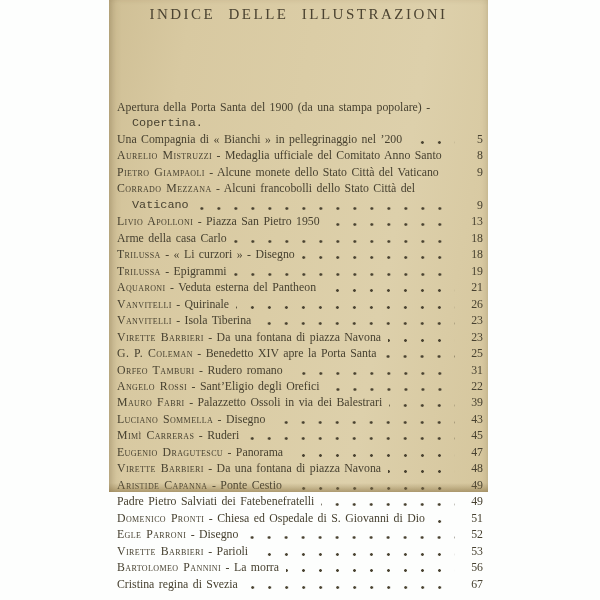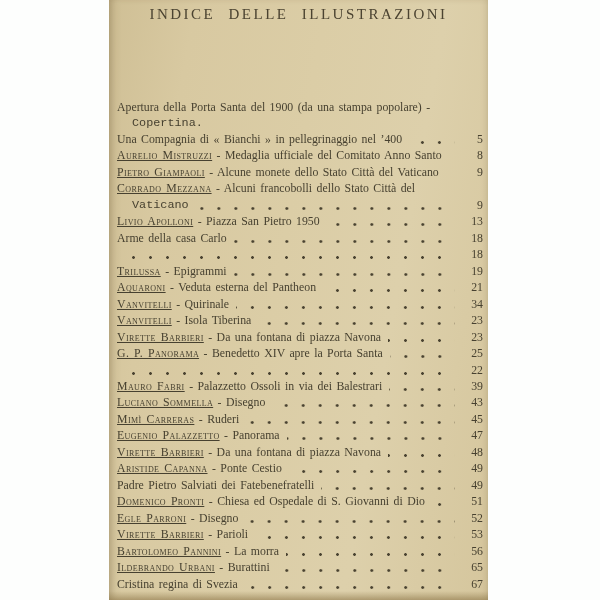--- a/index.html
+++ b/index.html
@@ -15,21 +15,21 @@
     position: relative;
     width: 600px;
     height: 600px;
     background: #fdfefd;
   }
   .book-page {
     position: absolute;
     left: 109px;
     top: 0;
     width: 379px;
-    height: 600px;
+    height: 492px;
     background: linear-gradient(100deg, #cfbf95 0%, #d8c9a1 18%, #dbcda6 45%, #ddd0ab 70%, #d5c69d 100%);
     box-shadow: inset 7px 0 9px -5px rgba(110, 92, 55, 0.45),
                 inset -5px 0 7px -5px rgba(110, 92, 55, 0.30);
     box-sizing: border-box;
     color: #474130;
   }
   .book-page::after {
     content: "";
     position: absolute;
     left: 0; right: 0; bottom: 0;
@@ -65,21 +65,20 @@
     display: flex;
     align-items: center;
     word-spacing: 1.5px;
     white-space: nowrap;
   }
   .row.indent .txt { padding-left: 15px; font-family: Liberation Mono, monospace; }
   .txt { flex: 0 0 auto; }
   .sc {
     font-variant: small-caps;
     letter-spacing: 0.4px;
-    text-decoration: underline;
   }
   .leader {
     flex: 1 1 auto;
     min-width: 0;
     position: relative;
     align-self: stretch;
   }
   .leader.dotted::after {
     content: "";
     position: absolute;
@@ -109,21 +108,21 @@
           <span class="txt">Apertura della Porta Santa del 1900 (da una stampa popolare) -</span>
           <span class="leader"></span>
           <span class="pagenum"></span>
         </div>
         <div class="row indent">
           <span class="txt">Copertina.</span>
           <span class="leader"></span>
           <span class="pagenum"></span>
         </div>
         <div class="row">
-          <span class="txt">Una Compagnia di « Bianchi » in pellegrinaggio nel ’400</span>
+          <span class="txt">Una Compagnia di « Bianchi » in pellegrinaggio nel ’200</span>
           <span class="leader dotted"></span>
           <span class="pagenum">5</span>
         </div>
         <div class="row">
           <span class="txt"><span class="sc">Aurelio Mistruzzi</span> - Medaglia ufficiale del Comitato Anno Santo</span>
           <span class="leader"></span>
           <span class="pagenum">8</span>
         </div>
         <div class="row">
           <span class="txt"><span class="sc">Pietro Giampaoli</span> - Alcune monete dello Stato Città del Vaticano</span>
@@ -144,74 +143,81 @@
           <span class="txt"><span class="sc">Livio Apolloni</span> - Piazza San Pietro 1950</span>
           <span class="leader dotted"></span>
           <span class="pagenum">13</span>
         </div>
         <div class="row">
           <span class="txt">Arme della casa Carlo</span>
           <span class="leader dotted"></span>
           <span class="pagenum">18</span>
         </div>
         <div class="row">
+          <span class="txt"><span class="sc">Trilussa</span> - « Li curzori » - Disegno</span>
           <span class="leader dotted"></span>
           <span class="pagenum">18</span>
         </div>
         <div class="row">
           <span class="txt"><span class="sc">Trilussa</span> - Epigrammi</span>
           <span class="leader dotted"></span>
           <span class="pagenum">19</span>
         </div>
         <div class="row">
           <span class="txt"><span class="sc">Aquaroni</span> - Veduta esterna del Pantheon</span>
           <span class="leader dotted"></span>
           <span class="pagenum">21</span>
         </div>
         <div class="row">
           <span class="txt"><span class="sc">Vanvitelli</span> - Quirinale</span>
           <span class="leader dotted"></span>
-          <span class="pagenum">34</span>
+          <span class="pagenum">26</span>
         </div>
         <div class="row">
           <span class="txt"><span class="sc">Vanvitelli</span> - Isola Tiberina</span>
           <span class="leader dotted"></span>
           <span class="pagenum">23</span>
         </div>
         <div class="row">
           <span class="txt"><span class="sc">Virette Barbieri</span> - Da una fontana di piazza Navona</span>
           <span class="leader dotted"></span>
           <span class="pagenum">23</span>
         </div>
         <div class="row">
-          <span class="txt"><span class="sc">G. P. Panorama</span> - Benedetto XIV apre la Porta Santa</span>
+          <span class="txt"><span class="sc">G. P. Coleman</span> - Benedetto XIV apre la Porta Santa</span>
           <span class="leader dotted"></span>
           <span class="pagenum">25</span>
         </div>
         <div class="row">
+          <span class="txt"><span class="sc">Orfeo Tamburi</span> - Rudero romano</span>
+          <span class="leader dotted"></span>
+          <span class="pagenum">31</span>
+        </div>
+        <div class="row">
+          <span class="txt"><span class="sc">Angelo Rossi</span> - Sant’Eligio degli Orefici</span>
           <span class="leader dotted"></span>
           <span class="pagenum">22</span>
         </div>
         <div class="row">
           <span class="txt"><span class="sc">Mauro Fabri</span> - Palazzetto Ossoli in via dei Balestrari</span>
           <span class="leader dotted"></span>
           <span class="pagenum">39</span>
         </div>
         <div class="row">
           <span class="txt"><span class="sc">Luciano Sommella</span> - Disegno</span>
           <span class="leader dotted"></span>
           <span class="pagenum">43</span>
         </div>
         <div class="row">
           <span class="txt"><span class="sc">Mimì Carreras</span> - Ruderi</span>
           <span class="leader dotted"></span>
           <span class="pagenum">45</span>
         </div>
         <div class="row">
-          <span class="txt"><span class="sc">Eugenio Palazzetto</span> - Panorama</span>
+          <span class="txt"><span class="sc">Eugenio Dragutescu</span> - Panorama</span>
           <span class="leader dotted"></span>
           <span class="pagenum">47</span>
         </div>
         <div class="row">
           <span class="txt"><span class="sc">Virette Barbieri</span> - Da una fontana di piazza Navona</span>
           <span class="leader dotted"></span>
           <span class="pagenum">48</span>
         </div>
         <div class="row">
           <span class="txt"><span class="sc">Aristide Capanna</span> - Ponte Cestio</span>
@@ -235,25 +241,20 @@
         </div>
         <div class="row">
           <span class="txt"><span class="sc">Virette Barbieri</span> - Parioli</span>
           <span class="leader dotted"></span>
           <span class="pagenum">53</span>
         </div>
         <div class="row">
           <span class="txt"><span class="sc">Bartolomeo Pannini</span> - La morra</span>
           <span class="leader dotted"></span>
           <span class="pagenum">56</span>
-        </div>
-        <div class="row">
-          <span class="txt"><span class="sc">Ildebrando Urbani</span> - Burattini</span>
-          <span class="leader dotted"></span>
-          <span class="pagenum">65</span>
         </div>
         <div class="row">
           <span class="txt">Cristina regina di Svezia</span>
           <span class="leader dotted"></span>
           <span class="pagenum">67</span>
         </div>
       </div>
   </div>
 </div>
 

